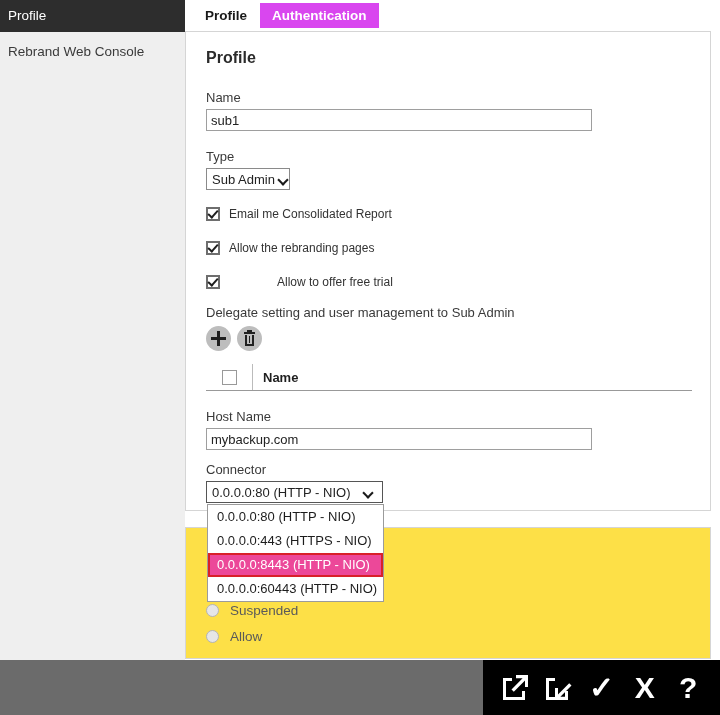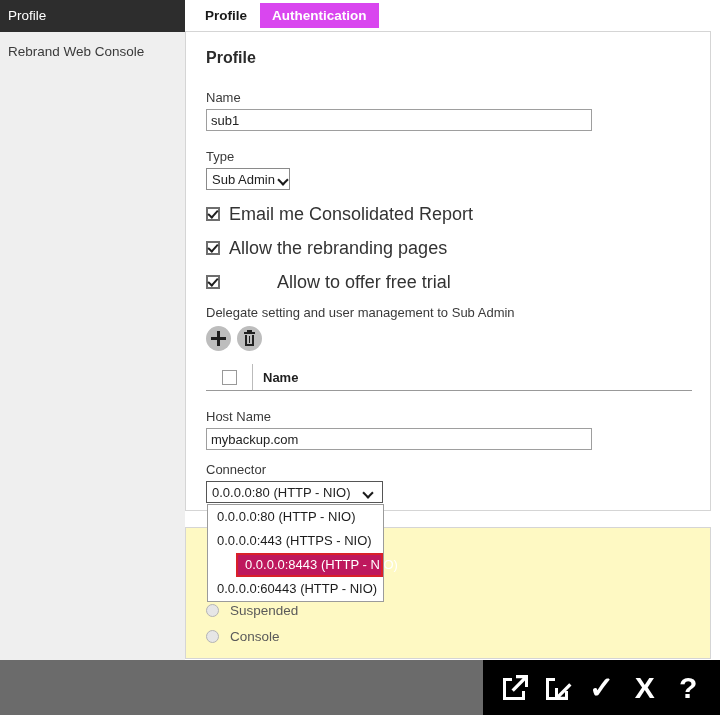--- a/index.html
+++ b/index.html
@@ -96,21 +96,21 @@
     background: #ffffff;
     box-sizing: border-box;
   }
   #panel2 {
     position: absolute;
     left: 0px;
     top: 527px;
     width: 526px;
     height: 132px;
     border: 1px solid #d5d5d5;
-    background: #fef9c3;
+    background: #fde047;
     box-sizing: border-box;
   }
 
   .section-title {
     position: absolute;
     left: 20px;
     top: 17px;
     font-size: 16px;
     font-weight: bold;
     color: #2b2b2b;
@@ -191,21 +191,21 @@
     content: "";
     position: absolute;
     left: 2px;
     top: -1px;
     width: 4px;
     height: 8px;
     border-right: 2px solid #1f1f1f;
     border-bottom: 2px solid #1f1f1f;
     transform: rotate(42deg);
   }
-  .cblabel { font-size: 18px; color: #333333; white-space: nowrap; }
+  .cblabel { font-size: 12px; color: #333333; white-space: nowrap; }
 
   .plaintext {
     position: absolute;
     left: 20px;
     font-size: 13px;
     color: #3a3a3a;
     white-space: nowrap;
   }
 
   
@@ -285,25 +285,24 @@
     height: 24px;
     line-height: 24px;
     padding-left: 9px;
     font-size: 13px;
     color: #1c1c1c;
     white-space: nowrap;
     box-sizing: border-box;
     cursor: pointer;
   }
   .dropopt.selected {
-    background: #be185d;
+    background: #ec4899;
     color: #ffffff;
     outline: 2px solid #d9202a;
     outline-offset: -2px;
-    margin-left: 28px;
   }
 
   
   .radiorow {
     position: absolute;
     left: 20px;
     display: flex;
     align-items: center;
     cursor: pointer;
   }
@@ -446,21 +445,21 @@
 
   </div>
 
   <div id="panel2">
     <div class="radiorow" style="top:75px;">
       <span class="radio"></span>
       <span class="radiolabel">Suspended</span>
     </div>
     <div class="radiorow" style="top:101px;">
       <span class="radio"></span>
-      <span class="radiolabel">Console</span>
+      <span class="radiolabel">Allow</span>
     </div>
   </div>
 
 </div>
 
 <div id="droplist">
   <div class="dropopt">0.0.0.0:80 (HTTP - NIO)</div>
   <div class="dropopt">0.0.0.0:443 (HTTPS - NIO)</div>
   <div class="dropopt selected">0.0.0.0:8443 (HTTP - NIO)</div>
   <div class="dropopt">0.0.0.0:60443 (HTTP - NIO)</div>

